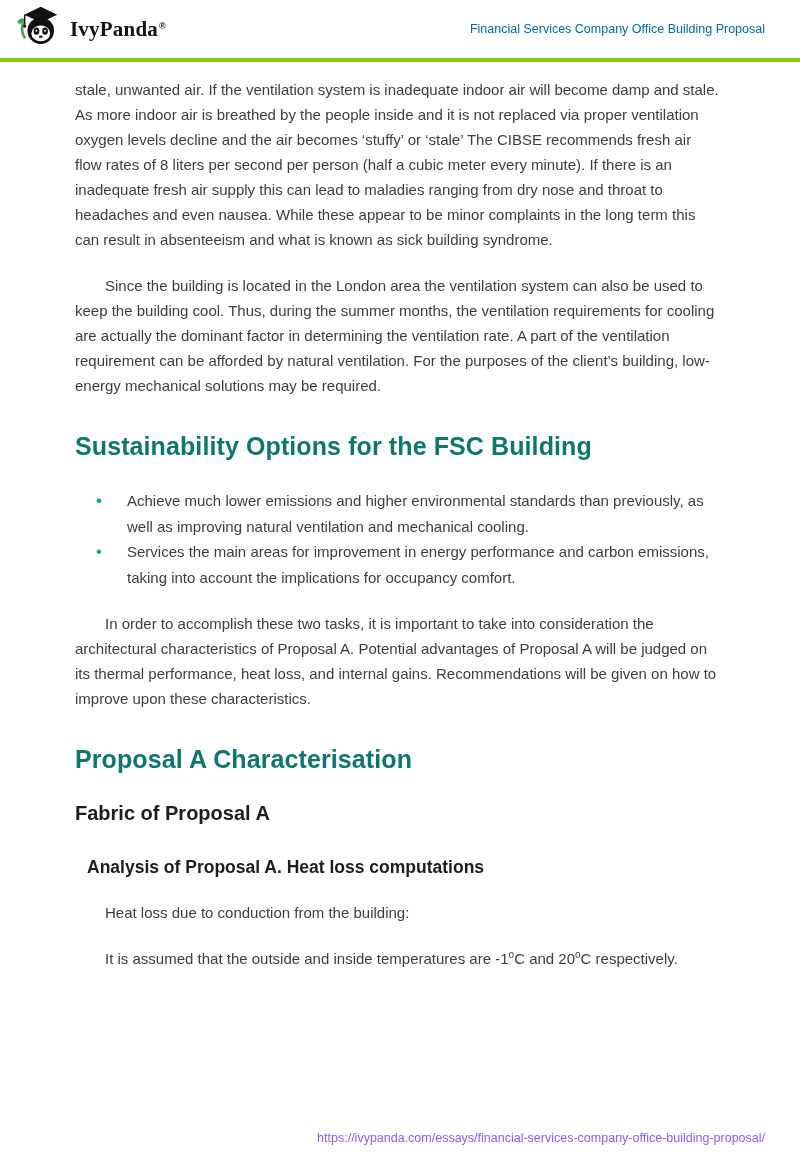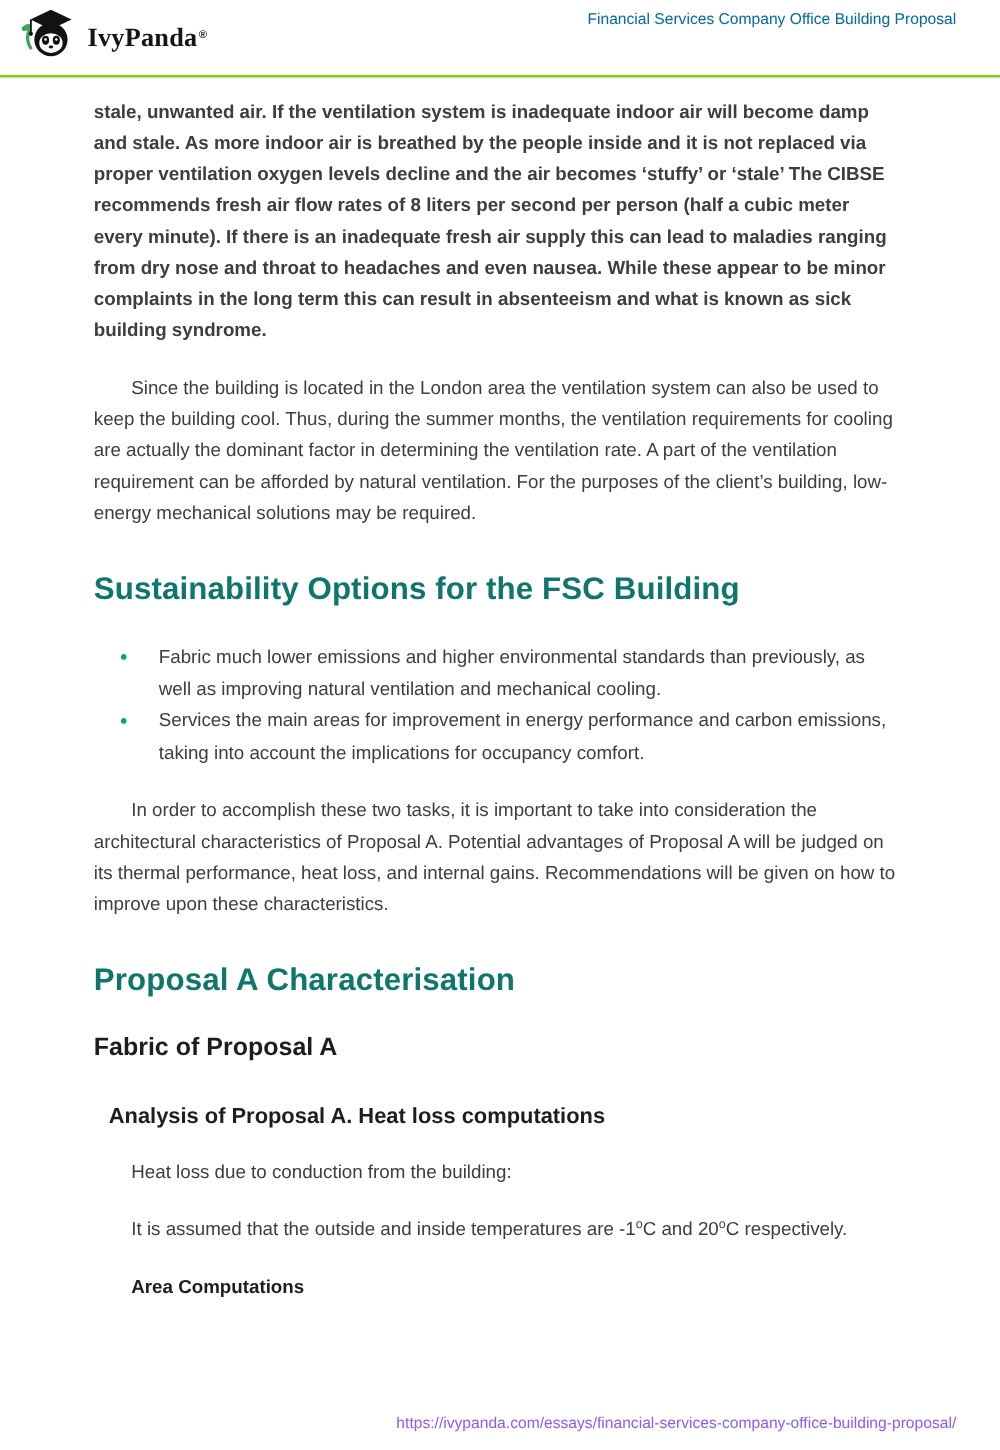--- a/index.html
+++ b/index.html
@@ -6,39 +6,39 @@
   html, body { background:#ffffff; }
   body {
     width:800px; height:1160px;
     font-family:"Liberation Sans", sans-serif;
     position:relative; overflow:hidden;
   }
   .page { width:800px; height:1160px; position:relative; background:#fff; }
 
   
   .header {
-    display:flex; justify-content:space-between;
+    display:flex; align-items:center; justify-content:space-between;
     height:62px; padding:8px 35px 8px 16px;
-    border-bottom:2px solid #84cc16;
+    border-bottom:4px solid #84cc16;
   }
   .brand { display:flex; align-items:center; gap:10px; }
   .brand-name {
     font-family:"Liberation Serif", serif;
     font-weight:700; font-size:21px; color:#141414; letter-spacing:.2px;
   }
   .brand-reg { font-size:9px; color:#141414; vertical-align:super; margin-left:1px; font-weight:700;}
   .doc-title { font-size:12.5px; color:#0369a1; }
 
   
   .content {
     padding:15px 80px 0 75px;
     color:#3d3d3d; font-size:15px; line-height:25px;
   }
   p.para { margin:0 0 21px; text-indent:30px; }
-  p.no-indent { text-indent:0;font-weight:bold; }
+  p.no-indent { text-indent:0; }
   h1 {
     font-family:"Liberation Sans", sans-serif;
     font-size:25px; line-height:31px; color:#0f766e;
     margin:33px 0 26px; font-weight:700; letter-spacing:.1px;
   }
   h2 { font-size:20px; color:#1d1d1d; margin:6px 0 0; font-weight:700; }
   h3 { font-size:17.5px; color:#1d1d1d; margin:29px 12px 20px; font-weight:700; }
 
   ul.bullets { list-style:none; margin:0 0 21px 0; }
   ul.bullets li { position:relative; padding-left:52px; line-height:25.5px; }
@@ -95,34 +95,33 @@
 
   <main class="content">
     <p class="para no-indent">stale, unwanted air. If the ventilation system is inadequate indoor air will become damp and stale. As more indoor air is breathed by the people inside and it is not replaced via proper ventilation oxygen levels decline and the air becomes ‘stuffy’ or ‘stale’ The CIBSE recommends fresh air flow rates of 8 liters per second per person (half a cubic meter every minute). If there is an inadequate fresh air supply this can lead to maladies ranging from dry nose and throat to headaches and even nausea. While these appear to be minor complaints in the long term this can result in absenteeism and what is known as sick building syndrome.</p>
 
     <p class="para">Since the building is located in the London area the ventilation system can also be used to keep the building cool. Thus, during the summer months, the ventilation requirements for cooling are actually the dominant factor in determining the ventilation rate. A part of the ventilation requirement can be afforded by natural ventilation. For the purposes of the client’s building, low-energy mechanical solutions may be required.</p>
 
     <h1>Sustainability Options for the FSC Building</h1>
 
 
     <ul class="bullets">
-      <li>Fabric much lower emissions and higher environmental standards than previously, as well as improving natural ventilation and mechanical cooling.</li>
+      <li>Achieve much lower emissions and higher environmental standards than previously, as well as improving natural ventilation and mechanical cooling.</li>
       <li>Services the main areas for improvement in energy performance and carbon emissions, taking into account the implications for occupancy comfort.</li>
     </ul>
 
     <p class="para">In order to accomplish these two tasks, it is important to take into consideration the architectural characteristics of Proposal A. Potential advantages of Proposal A will be judged on its thermal performance, heat loss, and internal gains. Recommendations will be given on how to improve upon these characteristics.</p>
 
     <h1>Proposal A Characterisation</h1>
 
     <h2>Fabric of Proposal A</h2>
 
     <h3>Analysis of Proposal A. Heat loss computations</h3>
 
     <p class="para">Heat loss due to conduction from the building:</p>
 
     <p class="para"><span>It is assumed that the outside and inside temperatures are -1</span><sup class="deg">o</sup><span>C and 20</span><sup class="deg">o</sup><span>C respectively.</span></p>
 
-    <p class="para bold-line">Area Computations</p>
   </main>
 
   <a class="footer-url" href="#">https://ivypanda.com/essays/financial-services-company-office-building-proposal/</a>
 
 </div>
 
 </body></html>

